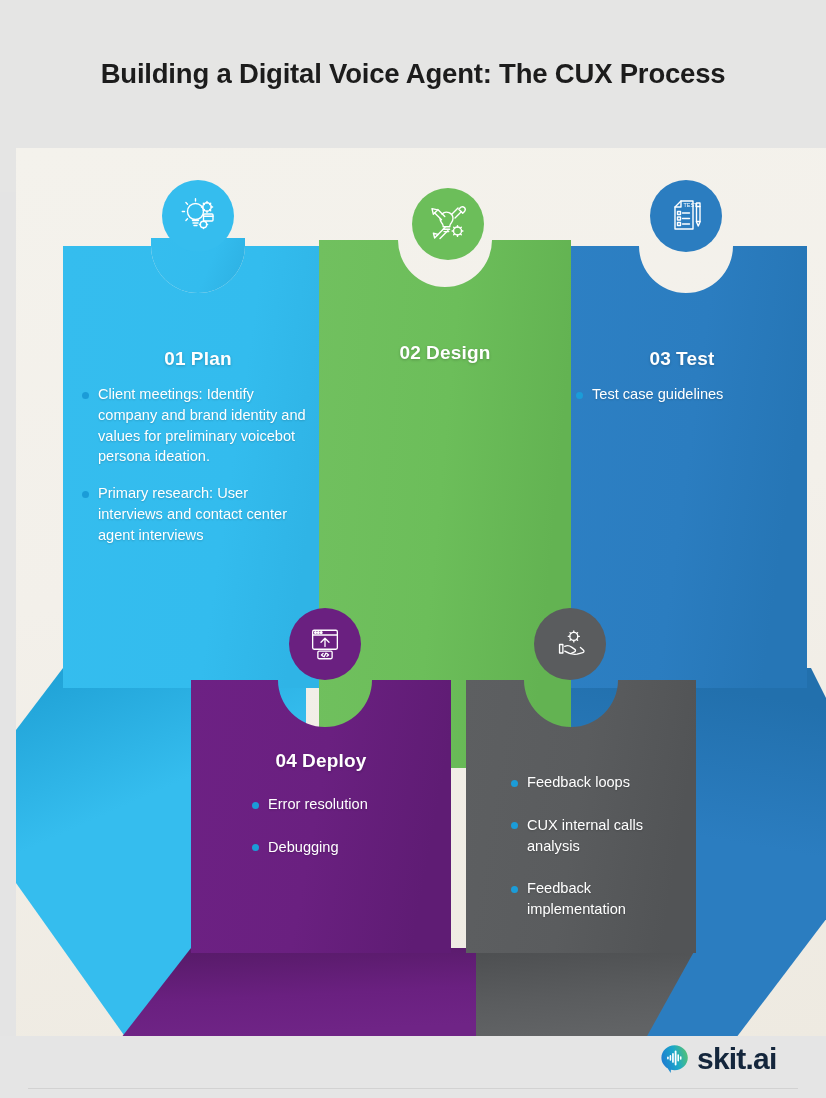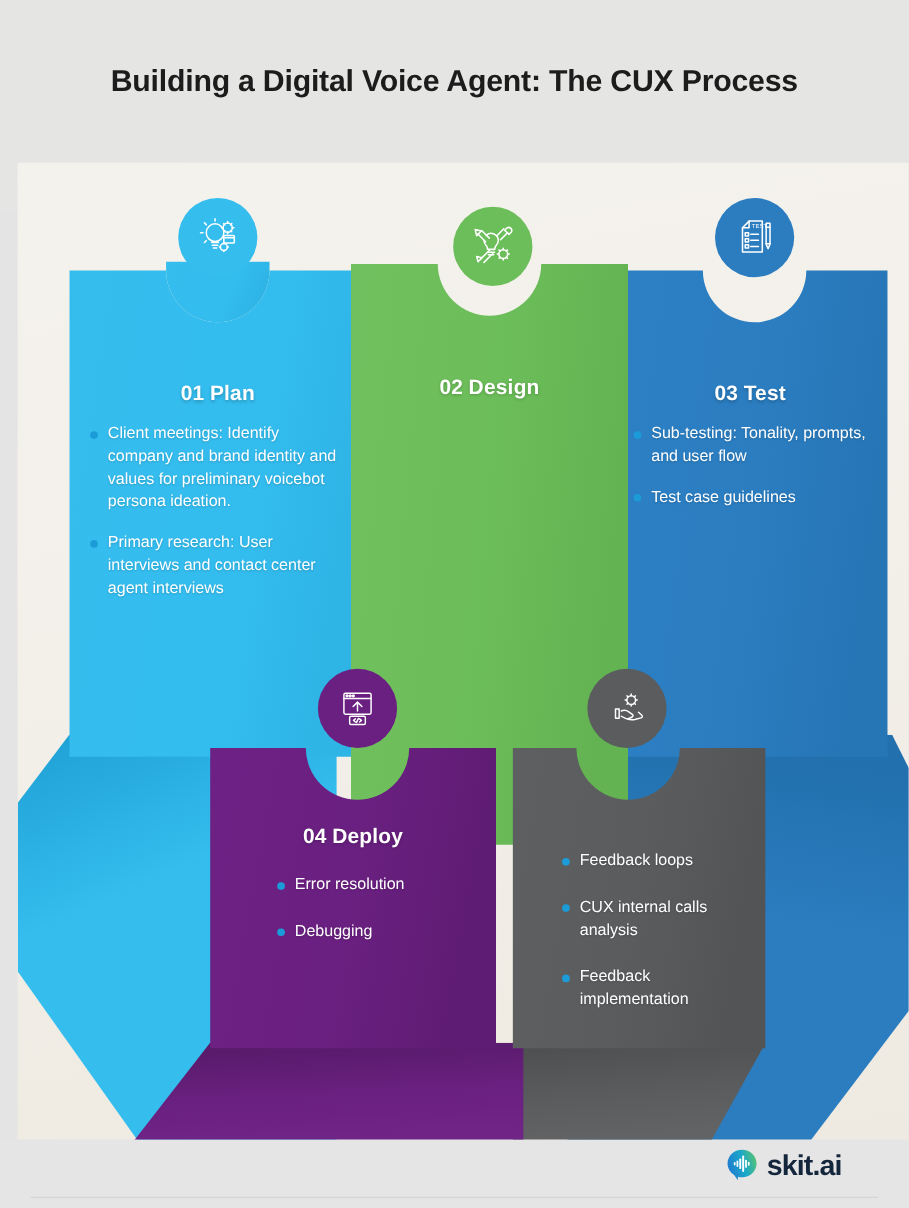--- a/index.html
+++ b/index.html
@@ -60,21 +60,21 @@
   
   .logo {
     position: absolute;
     left: 660px; top: 1044px;
     display: flex;
     align-items: center;
     gap: 7px;
   }
   .logo-mark { width: 30px; height: 30px; position: relative; flex: none; }
   .logo-text {
-    font-size: 26px;
+    font-size: 30px;
     font-weight: bold;
     color: #14263c;
     letter-spacing: -0.8px;
     line-height: 30px;
   }
 
   
   .panel { position: absolute; }
 
   
@@ -267,21 +267,20 @@
           <stop offset="100%" stop-color="#2676b6"></stop>
         </linearGradient>
       </defs>
       <path d="M0,0 L82,0 A47,47 0 0,0 176,0 L250,0 L250,460 L0,460 Z" transform="translate(0,18)" fill="url(#gblueface)"></path>
     </svg>
     <div class="panel-inner" style="padding-top:120px;">
       <div class="step-title">
         <span class="num">03</span><span>Test</span>
       </div>
       <ul class="bullets">
-        <li>Sub-testing: Tonality, prompts, and user flow</li>
         <li>Test case guidelines</li>
       </ul>
     </div>
   </div>
 
   <div class="icon-badge" style="left:634px; top:32px; background:#2b7dc0;">
     <svg width="40" height="40" viewBox="0 0 40 40">
       <g fill="none" stroke="#ffffff" stroke-width="1.4" stroke-linecap="round" stroke-linejoin="round">
         <path d="M9 11 L15 5 L27 5 L27 33 L9 33 Z"></path>
         <path d="M15 5 L15 11 L9 11"></path>

